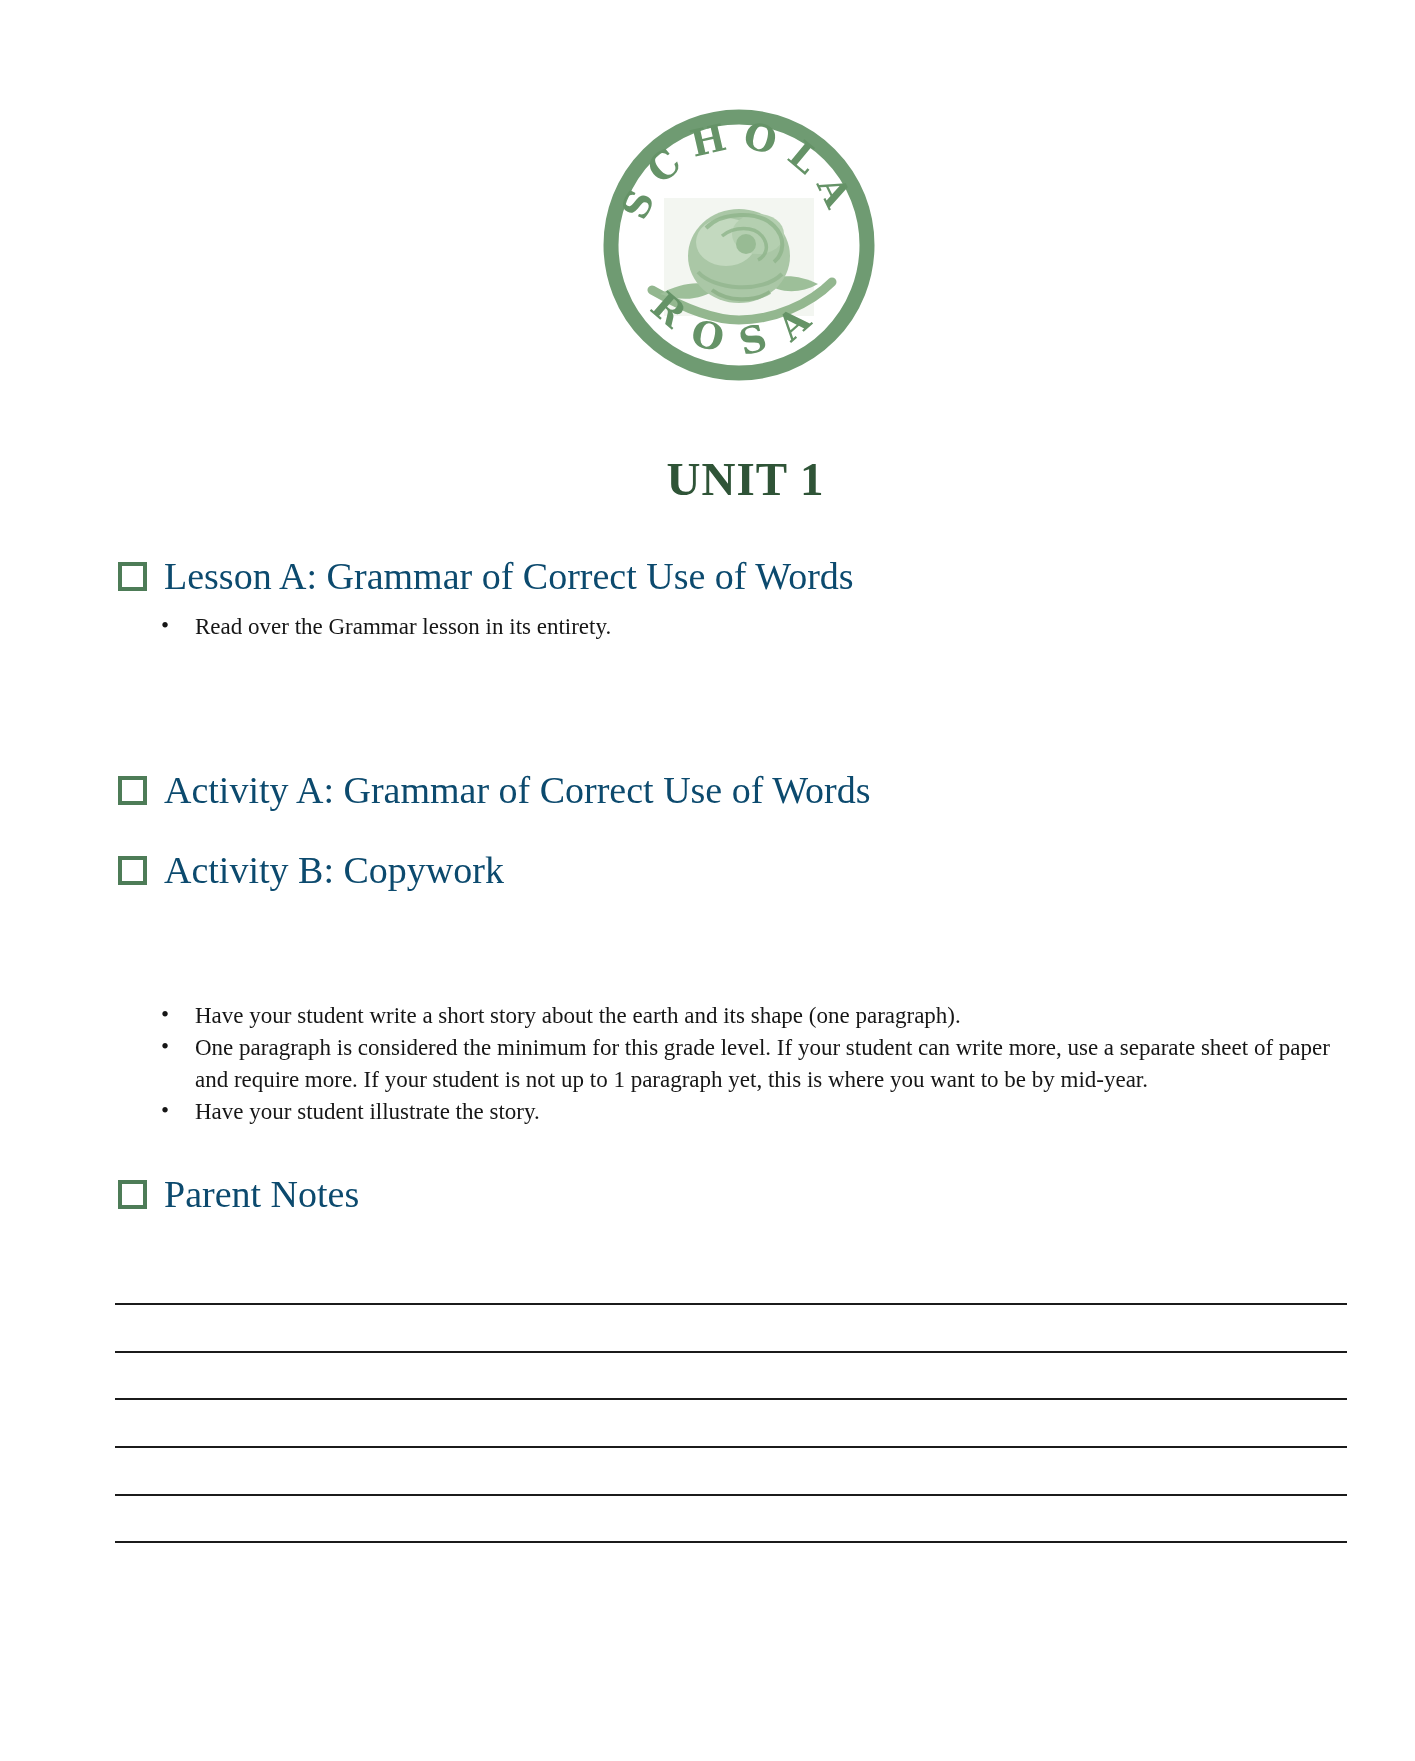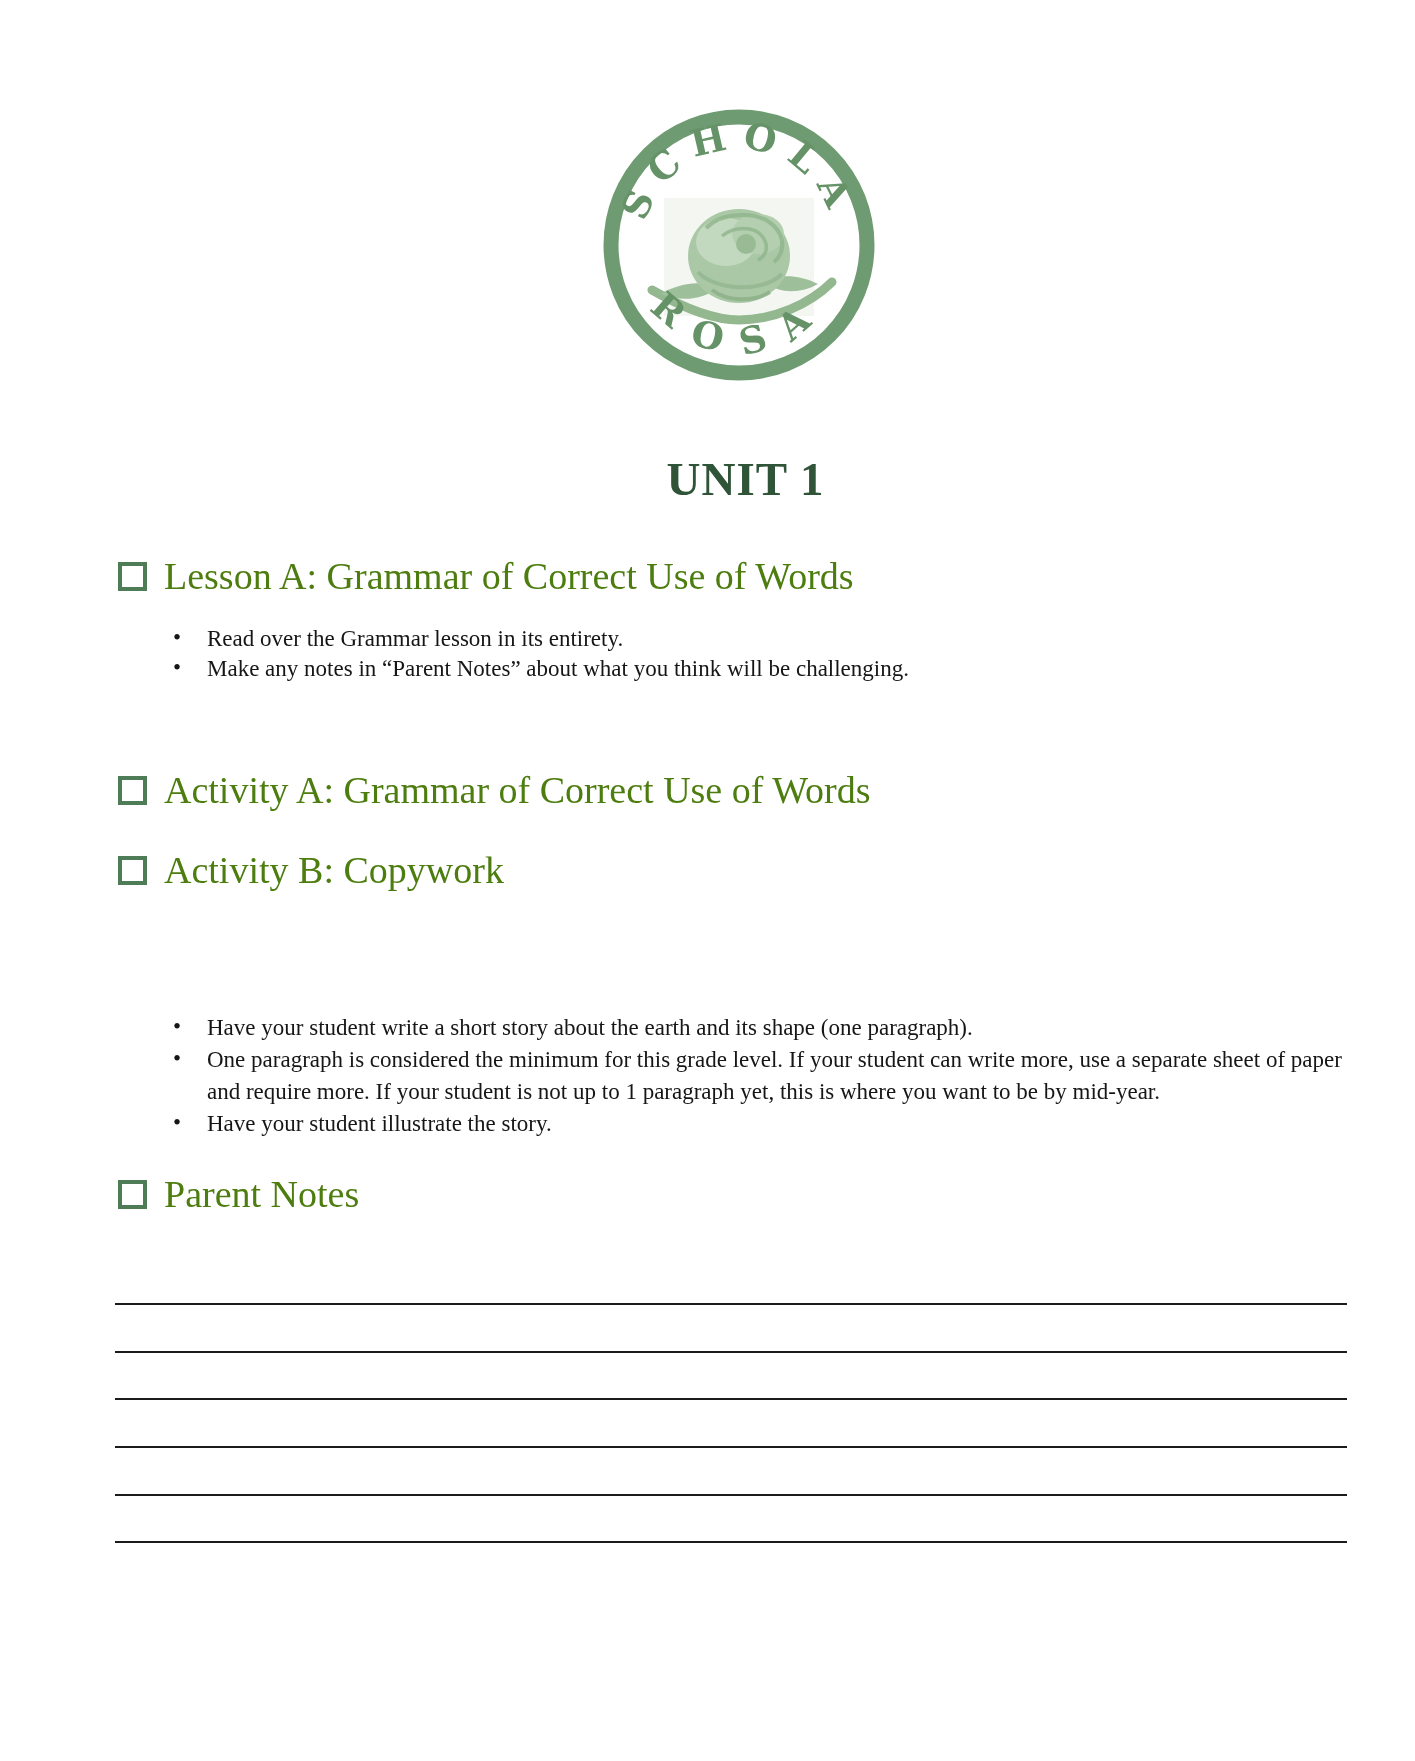--- a/index.html
+++ b/index.html
@@ -35,39 +35,39 @@
     margin: 0;
   }
 
   
   .heading {
     position: absolute;
     left: 118px;
     display: flex;
     align-items: center;
     gap: 17px;
-    color: #4d7c0f;
+    color: #0c4a6e;
     font-size: 38px;
     line-height: 48px;
     white-space: nowrap;
   }
   .cb {
     flex: 0 0 auto;
     width: 21px;
     height: 21px;
     border: 4px solid #4d7c57;
     background: #ffffff;
     display: inline-block;
   }
 
   
   .bullets {
     position: absolute;
     left: 151px;
-    margin: 12px;
+    margin: 0;
     padding: 0;
     list-style: none;
     color: #161616;
     font-size: 23px;
     width: 1190px;
   }
   .bullets li {
     position: relative;
     padding-left: 44px;
   }
@@ -130,21 +130,20 @@
 
   <h1 class="unit-title">UNIT 1</h1>
 
   <div class="heading" style="top:552px">
     <span class="cb"></span>
     <span>Lesson A: Grammar of Correct Use of Words</span>
   </div>
 
   <ul class="bullets bullets-1">
     <li>Read over the Grammar lesson in its entirety.</li>
-    <li>Make any notes in “Parent Notes” about what you think will be challenging.</li>
   </ul>
 
   <div class="heading" style="top:846px">
     <span class="cb"></span>
     <span>Activity B: Copywork</span>
   </div>
 
   <div class="heading" style="top:766px">
     <span class="cb"></span>
     <span>Activity A: Grammar of Correct Use of Words</span>

